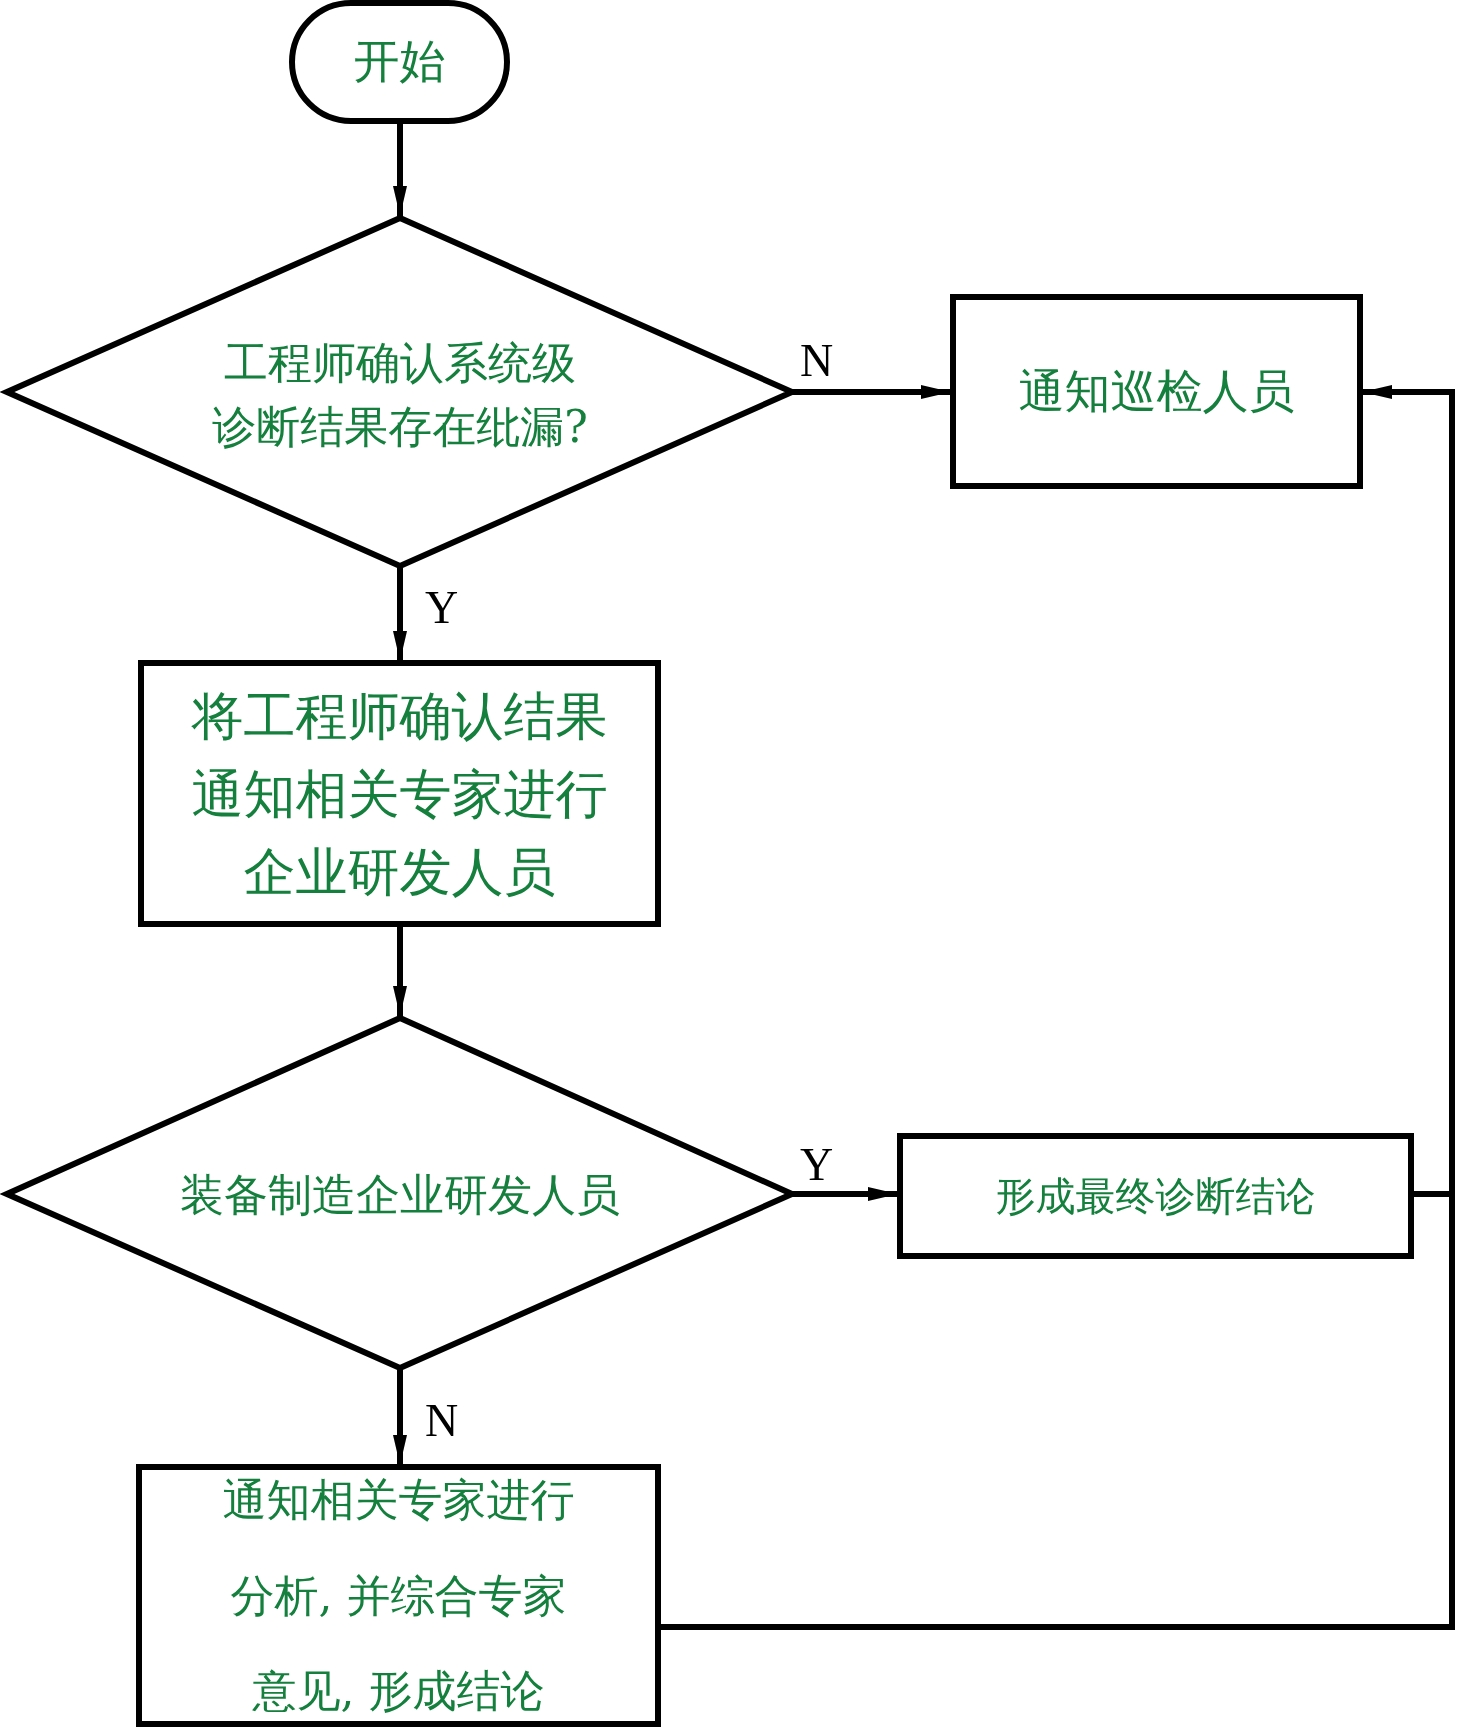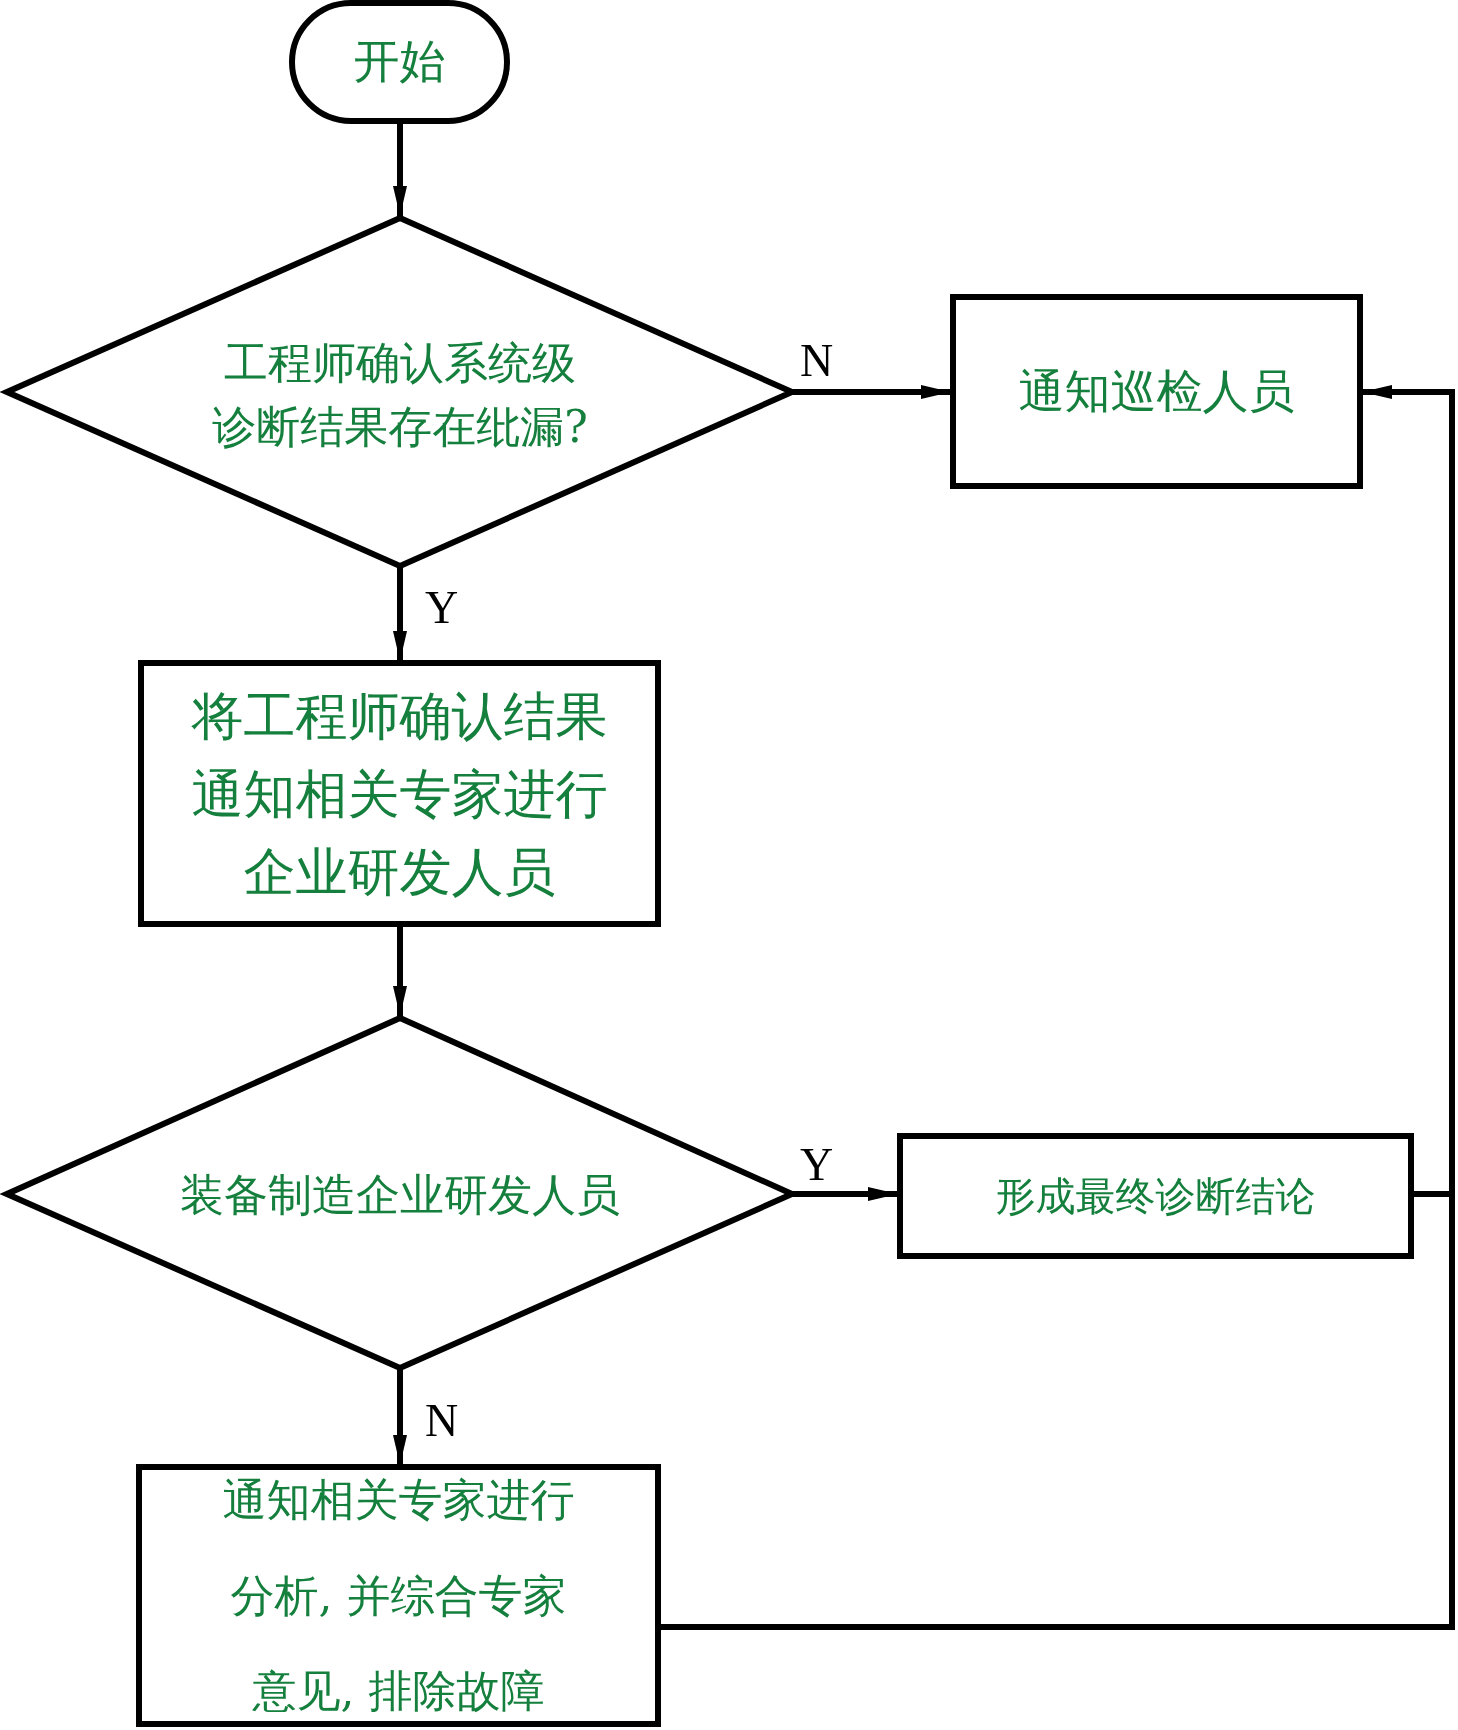--- a/index.html
+++ b/index.html
@@ -76,19 +76,19 @@
   <span>装备制造企业研发人员</span>
 </div>
 
 <div class="node-text" style="left:900px; top:1136px; width:511px; height:120px; font-size:40px;">
   <span>形成最终诊断结论</span>
 </div>
 
 <div class="node-text" style="left:139px; top:1467px; width:519px; height:257px; font-size:44px; line-height:1.5;justify-content:space-between;">
   <span>通知相关专家进行</span>
   <span>分析, 并综合专家</span>
-  <span>意见, 排除故障</span>
+  <span>意见, 形成结论</span>
 </div>
 
 <div class="edge-label" style="left:800px; top:338px;">N</div>
 <div class="edge-label" style="left:425px; top:585px;">Y</div>
 <div class="edge-label" style="left:800px; 1140px; top:1142px;">Y</div>
 <div class="edge-label" style="left:425px; top:1398px;">N</div>
 
 </body></html>

